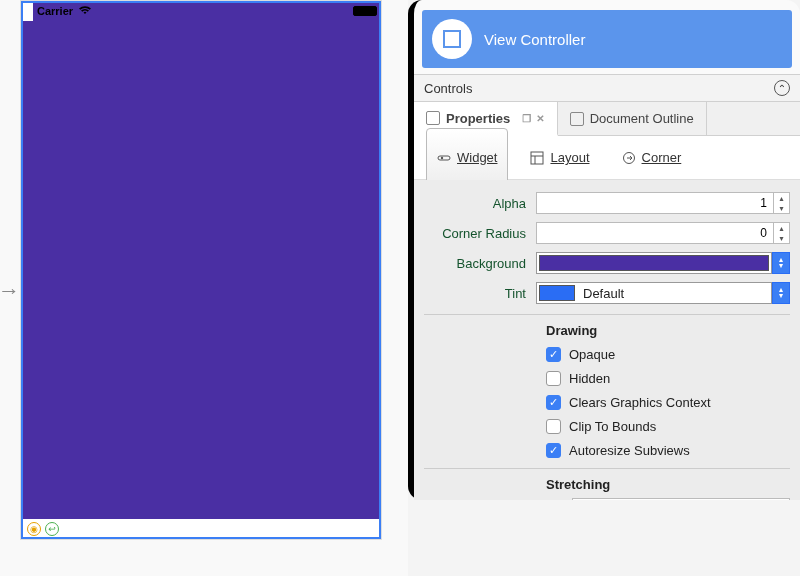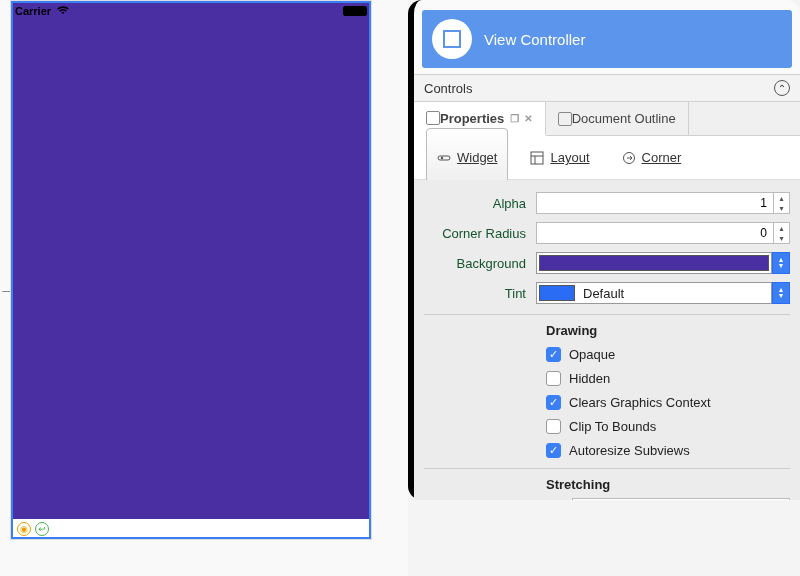--- a/index.html
+++ b/index.html
@@ -1,39 +1,39 @@
 <!DOCTYPE html>
 <html><head>
 <meta charset="utf-8">
 <style>
 * { box-sizing: border-box; margin: 0; padding: 0; font-family: -apple-system, "Helvetica Neue", Arial, sans-serif; }
 body { width: 800px; height: 576px; overflow: hidden; background: #f4f4f4; display: flex; }
 .left { width: 408px; height: 576px; position: relative; background: #f9f9f9; }
 .arrow-pane { position: absolute; left: 0; top: 0; width: 18px; height: 576px; display: flex; align-items: center; justify-content: center; color: #888; font-size: 22px; }
-.device-wrap { position: absolute; left: 10px; top: 0; width: 362px; height: 540px; background: #fff; border: 1px solid #ddd; }
+.device-wrap { position: absolute; left: 20px; top: 0; width: 362px; height: 540px; background: #fff; border: 1px solid #ddd; padding-left: 12px; }
 .device-wrap .sel-outline { position: absolute; inset: 0; border: 2px solid #3b7ff5; pointer-events: none; }
 .statusbar { height: 20px; background: #4a2fa3; color: #000; display: flex; align-items: center; padding: 0 4px; font-size: 11px; font-weight: 600; }
 .statusbar .sp { flex: 1; }
 .wifi { margin-left: 5px; }
 .battery { width: 24px; height: 10px; border: 1px solid #000; border-radius: 2px; position: relative; background: #000; }
 .device-body { position: absolute; top: 20px; left: 1px; right: 1px; bottom: 20px; background: #4a2fa3; }
 .device-footer { position: absolute; bottom: 0; left: 0; right: 0; height: 20px; background: #fff; display: flex; align-items: center; gap: 4px; padding: 0 6px; }
 .circ-icon { width: 14px; height: 14px; border-radius: 50%; display: inline-flex; align-items: center; justify-content: center; font-size: 9px; }
 .circ-yellow { border: 1.5px solid #e6a100; color: #e6a100; }
 .circ-green { border: 1.5px solid #4caf50; color: #4caf50; }
 .right { flex: 1; height: 500px; background: #fafafa; border-left: 6px solid #000000; display: flex; flex-direction: column; border-radius: 14px; }
 .sel-row { margin: 0 8px 6px 8px; background: #5b95ec; border-radius: 3px; height: 58px; display: flex; align-items: center; padding: 0 10px; color: #fff; font-size: 15px; }
 .sel-row .square-icon { width: 40px; height: 40px; border-radius: 50%; background: #fff; display: flex; align-items: center; justify-content: center; margin-right: 12px; }
 .sel-row .square-icon .sq { width: 18px; height: 18px; border: 2px solid #5b95ec; }
 .top-filler { height: 10px; }
 .controls-bar { height: 28px; border-top: 1px solid #d0d0d0; border-bottom: 1px solid #d0d0d0; background: #f3f3f3; display: flex; align-items: center; padding: 0 10px; font-size: 13px; color: #333; }
 .controls-bar .sp { flex: 1; }
 .chev-circle { width: 16px; height: 16px; border: 1px solid #555; border-radius: 50%; display: flex; align-items: center; justify-content: center; font-size: 10px; color: #333; }
 .pane-tabs { height: 34px; background: #f0f0f0; border-bottom: 1px solid #d0d0d0; display: flex; align-items: stretch; font-size: 13px; }
-.pane-tab { display: flex; align-items: center; padding: 0 12px; color: #444; border-right: 1px solid #d0d0d0; }
+.pane-tab { display: flex; align-items: center; gap: 6px; padding: 0 12px; color: #444; border-right: 1px solid #d0d0d0; }
 .pane-tab.active { background: #fff; font-weight: 600; border-bottom: 2px solid #fff; margin-bottom: -1px; }
 .pane-tab .mini-icons { display: flex; gap: 5px; color: #999; font-size: 10px; margin-left: 6px; }
 .tab-icon { width: 14px; height: 14px; border: 1px solid #888; display: inline-block; }
 .subtabs { height: 44px; display: flex; align-items: center; gap: 12px; padding: 0 12px; background: #fff; border-bottom: 1px solid #ddd; }
 .subtab { display: flex; align-items: center; gap: 6px; padding: 21px 10px; font-size: 13px; color: #333; border-radius: 4px; text-decoration: underline; }
 .subtab.active { border: 1px solid #bbb; background: linear-gradient(#fff,#eee); }
 .sub-icon { width: 14px; height: 14px; display: inline-block; }
 .props-body { flex: 1; overflow: hidden; background: #ececec; padding: 8px 10px 0 10px; font-size: 13px; color: #222; }
 .row { display: flex; align-items: center; height: 30px; }
 .row .lbl { width: 112px; text-align: right; padding-right: 10px; color: #14532d; }

